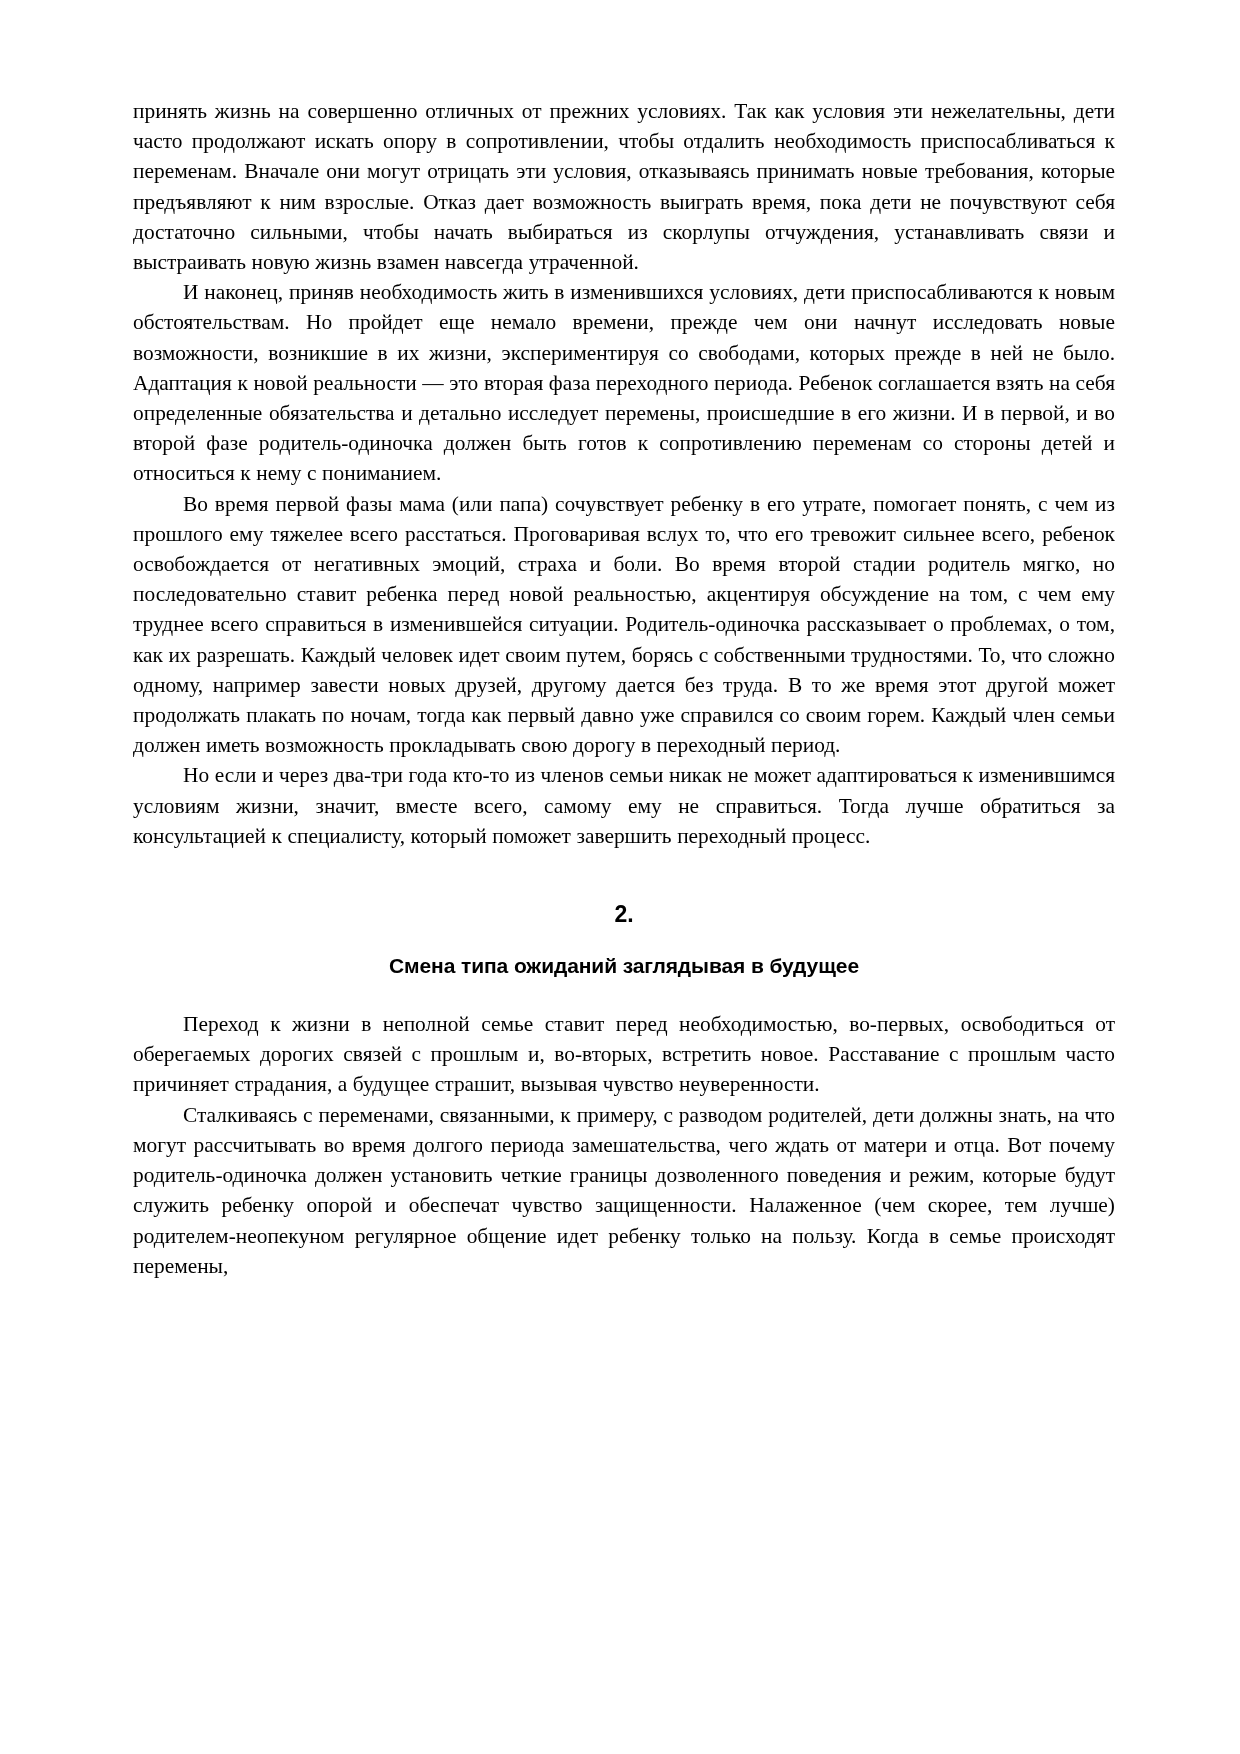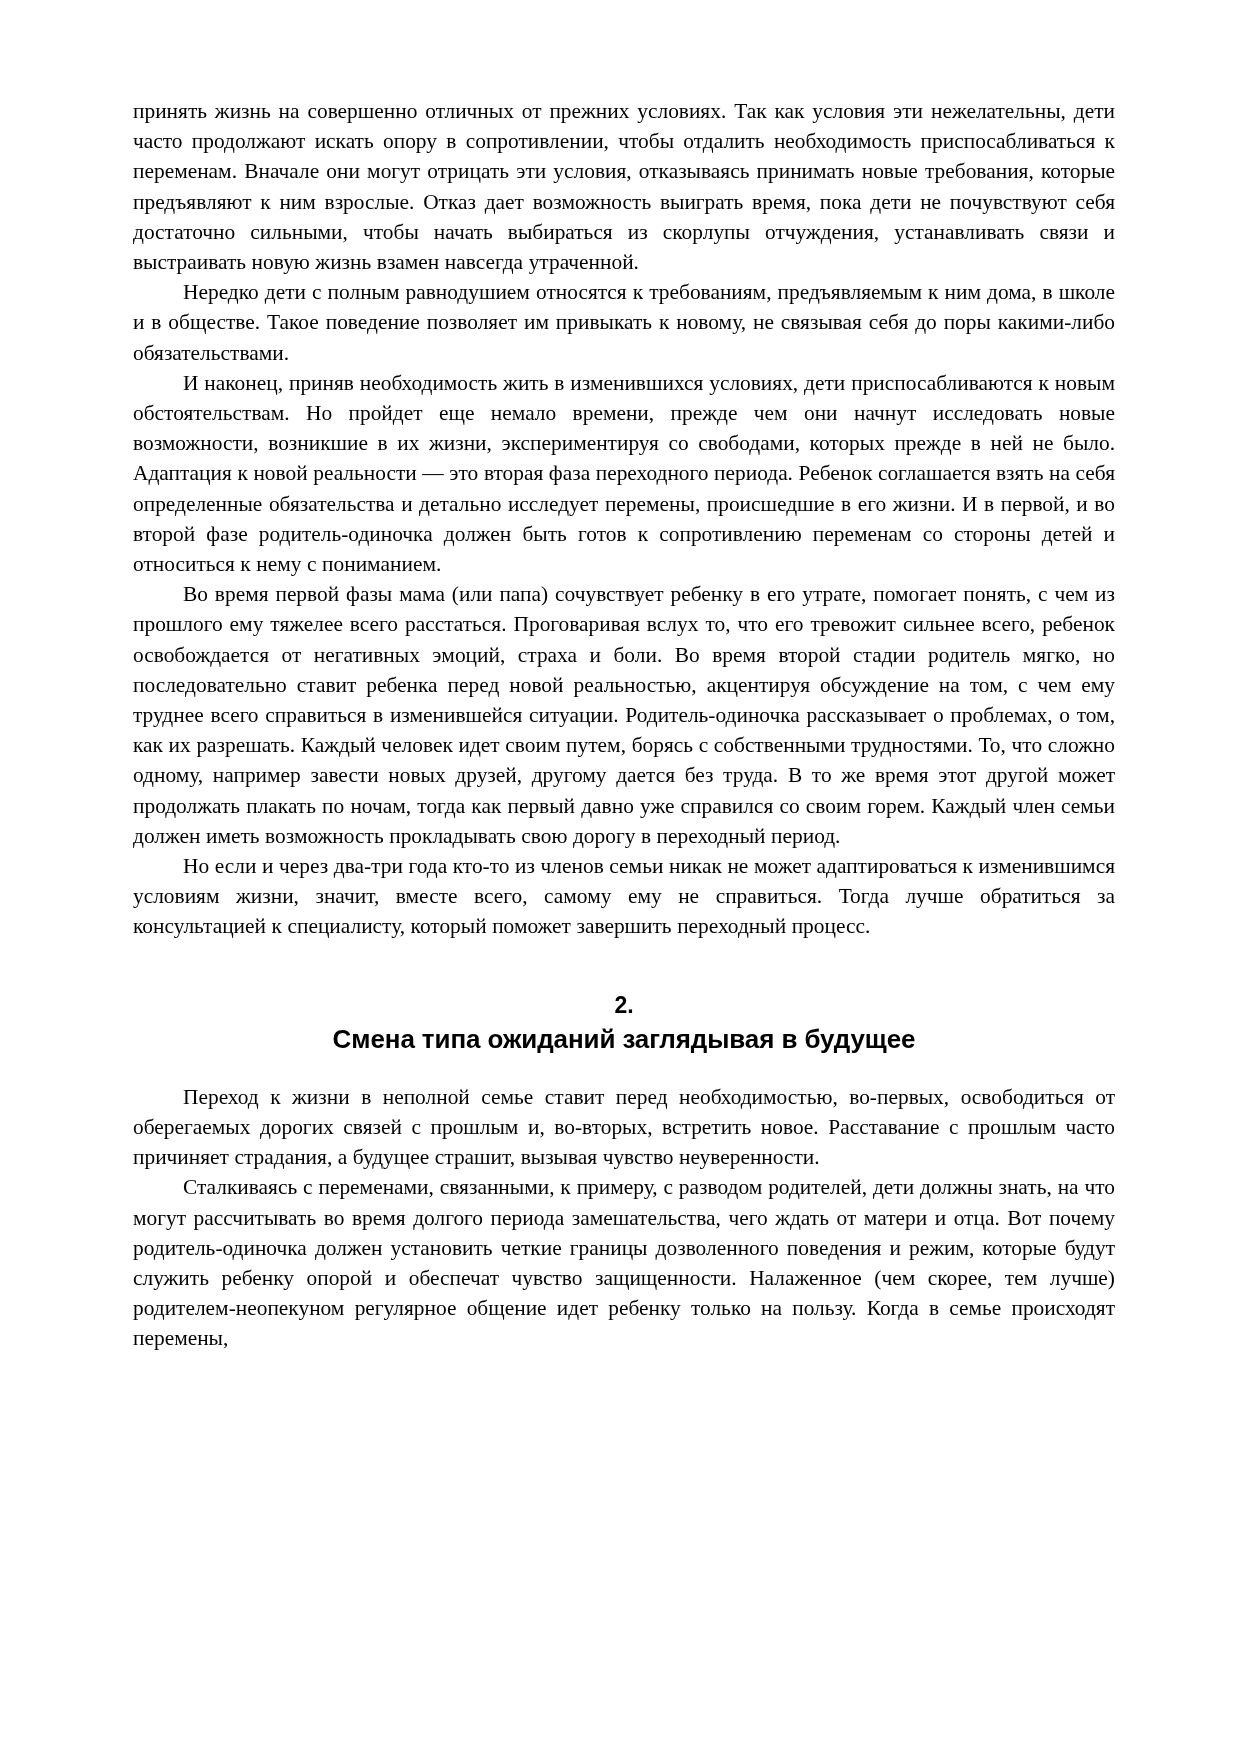--- a/index.html
+++ b/index.html
@@ -47,37 +47,36 @@
     font-family: "Liberation Sans", "DejaVu Sans", sans-serif;
     font-weight: bold;
     color: #000000;
   }
   .section-number {
     font-size: 23px;
     line-height: 30px;
     margin-top: 48px;
   }
   .section-title {
-    font-size: 26px;
+    font-size: 21px;
     line-height: 34px;
-    margin-top: 2px;
+    margin-top: 20px;
     letter-spacing: -0.1px;
   }
   .spacer-after-heading {
     height: 26px;
   }
 </style>
 </head>
 <body>
 
 <div class="page">
   <div class="text-column">
 
     <p class="body-par no-indent">принять жизнь на совершенно отличных от прежних условиях. Так как условия эти нежелательны, дети часто продолжают искать опору в сопротивлении, чтобы отдалить необходимость приспосабливаться к переменам. Вначале они могут отрицать эти условия, отказываясь принимать новые требования, которые предъявляют к ним взрослые. Отказ дает возможность выиграть время, пока дети не почувствуют себя достаточно сильными, чтобы начать выбираться из скорлупы отчуждения, устанавливать связи и выстраивать новую жизнь взамен навсегда утраченной.</p>
-    <p class="body-par">Нередко дети с полным равнодушием относятся к требованиям, предъявляемым к ним дома, в школе и в обществе. Такое поведение позволяет им привыкать к новому, не связывая себя до поры какими-либо обязательствами.</p>
     <p class="body-par">И наконец, приняв необходимость жить в изменившихся условиях, дети приспосабливаются к новым обстоятельствам. Но пройдет еще немало времени, прежде чем они начнут исследовать новые возможности, возникшие в их жизни, экспериментируя со свободами, которых прежде в ней не было. Адаптация к новой реальности — это вторая фаза переходного периода. Ребенок соглашается взять на себя определенные обязательства и детально исследует перемены, происшедшие в его жизни. И в первой, и во второй фазе родитель-одиночка должен быть готов к сопротивлению переменам со стороны детей и относиться к нему с пониманием.</p>
     <p class="body-par">Во время первой фазы мама (или папа) сочувствует ребенку в его утрате, помогает понять, с чем из прошлого ему тяжелее всего расстаться. Проговаривая вслух то, что его тревожит сильнее всего, ребенок освобождается от негативных эмоций, страха и боли. Во время второй стадии родитель мягко, но последовательно ставит ребенка перед новой реальностью, акцентируя обсуждение на том, с чем ему труднее всего справиться в изменившейся ситуации. Родитель-одиночка рассказывает о проблемах, о том, как их разрешать. Каждый человек идет своим путем, борясь с собственными трудностями. То, что сложно одному, например завести новых друзей, другому дается без труда. В то же время этот другой может продолжать плакать по ночам, тогда как первый давно уже справился со своим горем. Каждый член семьи должен иметь возможность прокладывать свою дорогу в переходный период.</p>
     <p class="body-par">Но если и через два-три года кто-то из членов семьи никак не может адаптироваться к изменившимся условиям жизни, значит, вместе всего, самому ему не справиться. Тогда лучше обратиться за консультацией к специалисту, который поможет завершить переходный процесс.</p>
 
     <div class="section-heading section-number">2.</div>
     <div class="section-heading section-title">Смена типа ожиданий заглядывая в будущее</div>
     <div class="spacer-after-heading"></div>
 
     <p class="body-par">Переход к жизни в неполной семье ставит перед необходимостью, во-первых, освободиться от оберегаемых дорогих связей с прошлым и, во-вторых, встретить новое. Расставание с прошлым часто причиняет страдания, а будущее страшит, вызывая чувство неуверенности.</p>
     <p class="body-par">Сталкиваясь с переменами, связанными, к примеру, с разводом родителей, дети должны знать, на что могут рассчитывать во время долгого периода замешательства, чего ждать от матери и отца. Вот почему родитель-одиночка должен установить четкие границы дозволенного поведения и режим, которые будут служить ребенку опорой и обеспечат чувство защищенности. Налаженное (чем скорее, тем лучше) родителем-неопекуном регулярное общение идет ребенку только на пользу. Когда в семье происходят перемены,</p>

